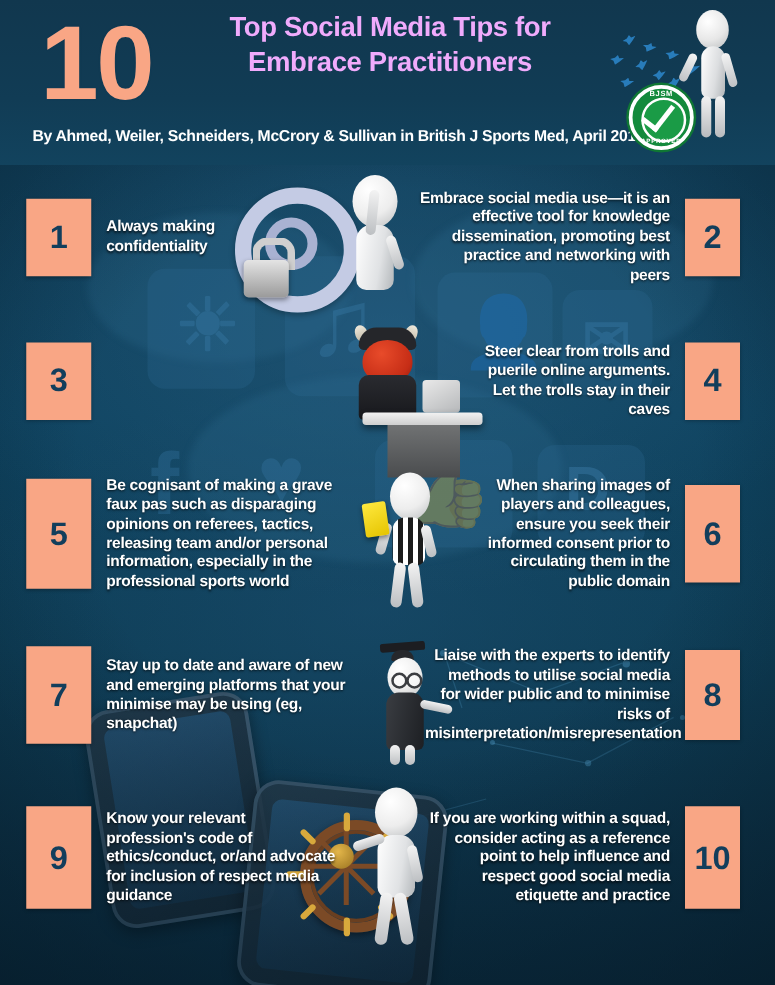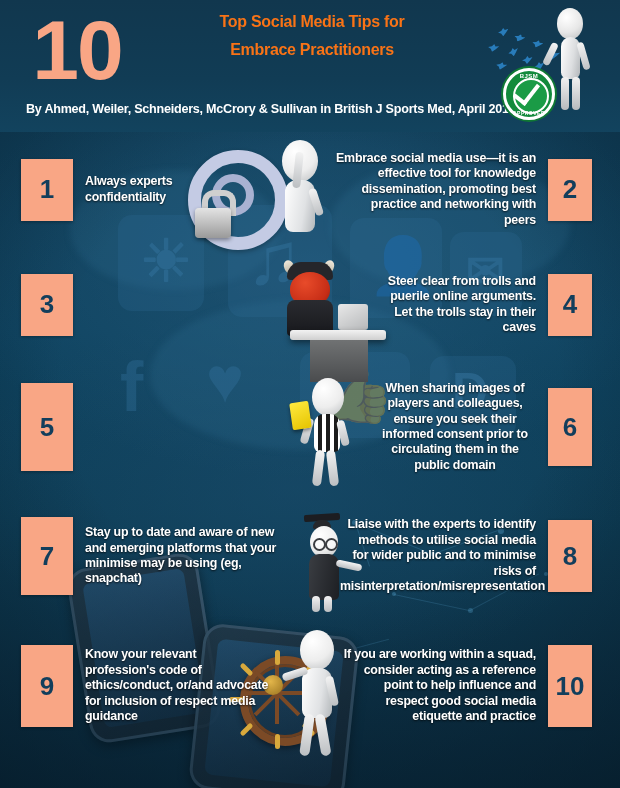--- a/index.html
+++ b/index.html
@@ -85,22 +85,22 @@
     background-image: repeating-linear-gradient(
         45deg, rgba(18,62,92,0.30) 0 2px, rgba(18,62,92,0) 2px 5px);
     -webkit-background-clip: text;
     background-clip: text;
     text-shadow: 0 0 1px rgba(18,62,92,0.9);
   }
   .title {
     position: absolute;
     left: 128px; top: 8px; width: 368px;
     text-align: center;
-    color: #f97316;
-    font-size: 16px;
+    color: #f0abfc;
+    font-size: 22px;
     font-weight: bold;
     line-height: 28px;
     letter-spacing: -0.3px;
   }
   .title .tline { display: block; }
   .byline {
     position: absolute;
     left: 26px; top: 102px; width: 478px;
     color: #ffffff;
     font-size: 12.6px;
@@ -495,37 +495,38 @@
     <div class="limb" style="left:-2px; top:40px; width:26px; height:8px; transform:rotate(-18deg);"></div>
     <div class="limb" style="left:44px; top:46px; width:8px; height:30px; transform:rotate(-12deg);"></div>
     <div class="limb" style="left:18px; top:84px; width:10px; height:42px; transform:rotate(8deg);"></div>
     <div class="limb" style="left:34px; top:84px; width:10px; height:42px; transform:rotate(-10deg);"></div>
   </div>
 
   <div class="rows">
 
     <div class="row" style="height:115px;">
       <div class="numbox left" style="width:52px; height:62px; font-size:26px;">1</div>
-      <div class="tiptext left" style="width:115px;">Always experts confidentiality</div>
+      <div class="tiptext left" style="width:115px;">Always making confidentiality</div>
       <div class="spacer"></div>
       <div class="tiptext right" style="width:200px;">Embrace social media use—it is an effective tool for knowledge dissemination, promoting best practice and networking with peers</div>
       <div class="numbox right" style="width:44px; height:62px; font-size:26px;">2</div>
     </div>
 
     <div class="row" style="height:115px;">
       <div class="numbox left" style="width:52px; height:62px; font-size:26px;">3</div>
       <div class="spacer"></div>
       <div class="tiptext right" style="width:150px;">Steer clear from trolls and puerile online arguments. Let the trolls stay in their caves</div>
       <div class="numbox right" style="width:44px; height:62px; font-size:26px;">4</div>
     </div>
 
     <div class="row" style="height:130px;">
       <div class="numbox left" style="width:52px; height:88px; font-size:26px;">5</div>
+      <div class="tiptext left" style="width:208px;">Be cognisant of making a grave faux pas such as disparaging opinions on referees, tactics, releasing team and/or personal information, especially in the professional sports world</div>
       <div class="spacer"></div>
-      <div class="tiptext right" style="width:162px;text-align:center;">When sharing images of players and colleagues, ensure you seek their informed consent prior to circulating them in the public domain</div>
+      <div class="tiptext right" style="width:162px;">When sharing images of players and colleagues, ensure you seek their informed consent prior to circulating them in the public domain</div>
       <div class="numbox right" style="width:44px; height:78px; font-size:26px;">6</div>
     </div>
 
     <div class="row" style="height:128px;">
       <div class="numbox left" style="width:52px; height:78px; font-size:26px;">7</div>
       <div class="tiptext left" style="width:196px;">Stay up to date and aware of new and emerging platforms that your minimise may be using (eg, snapchat)</div>
       <div class="spacer"></div>
       <div class="tiptext right" style="width:196px;">Liaise with the experts to identify methods to utilise social media for wider public and to minimise risks of misinterpretation/misrepresentation</div>
       <div class="numbox right" style="width:44px; height:72px; font-size:26px;">8</div>
     </div>

